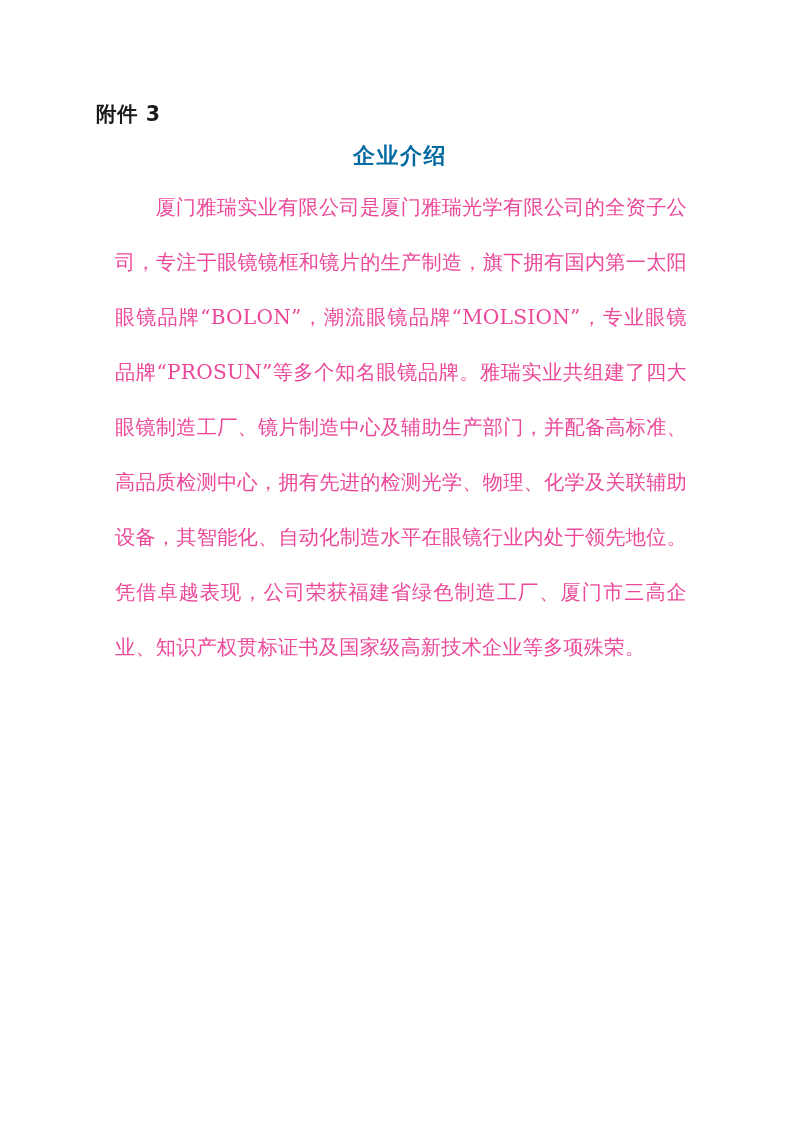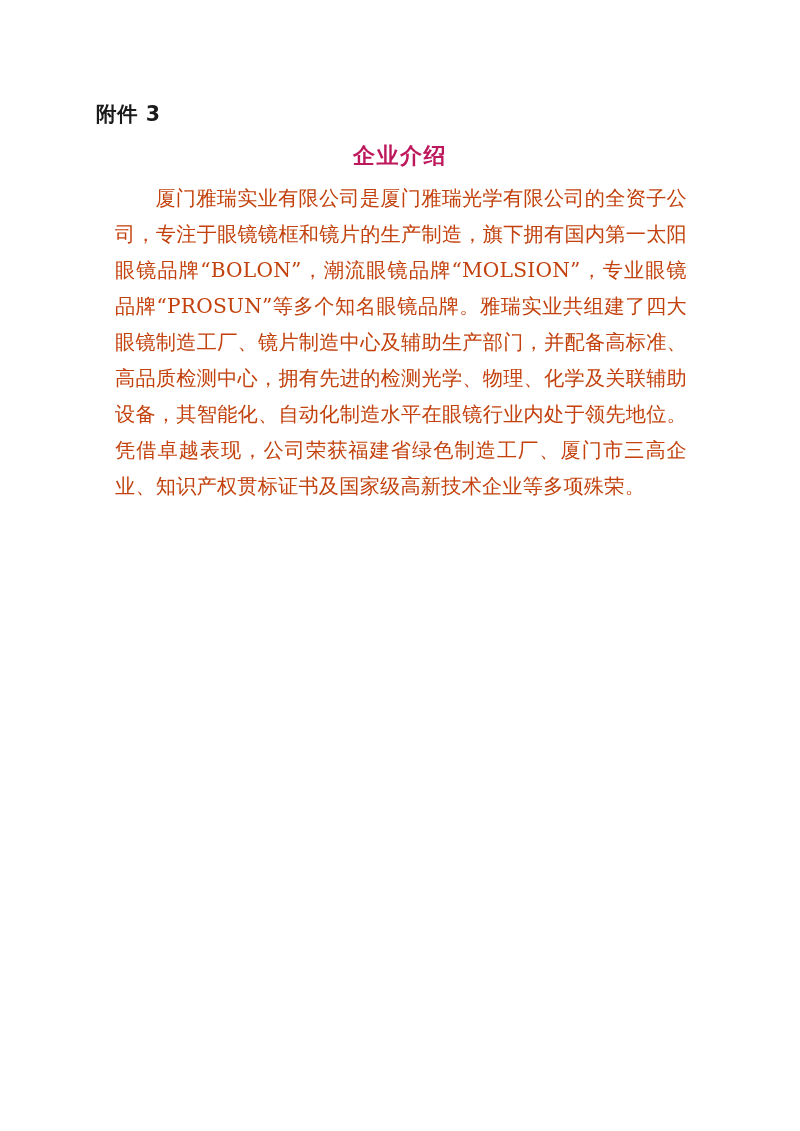--- a/index.html
+++ b/index.html
@@ -37,37 +37,37 @@
   .doc-title {
     position: absolute;
     left: 0;
     top: 141px;
     width: 800px;
     text-align: center;
     font-family: "DejaVu Sans", "Liberation Sans", sans-serif;
     font-size: 22px;
     font-weight: 700;
     letter-spacing: 1.5px;
-    color: #be185d;
+    color: #0369a1;
   }
   .body-block {
     position: absolute;
     left: 115px;
     top: 180px;
     width: 572px;
   }
   .body-para {
     margin: 0;
     font-family: "DejaVu Serif", "Liberation Serif", serif;
     font-size: 20.2px;
-    line-height: 36px;
+    line-height: 55px;
     text-align: justify;
     text-justify: inter-ideograph;
     text-indent: 2em;
-    color: #c2410c;
+    color: #ec4899;
     letter-spacing: 0.2px;
   }
 </style>
 </head>
 <body>
 
 <div class="page">
 
   <div class="attachment-label">附件 3</div>
 

